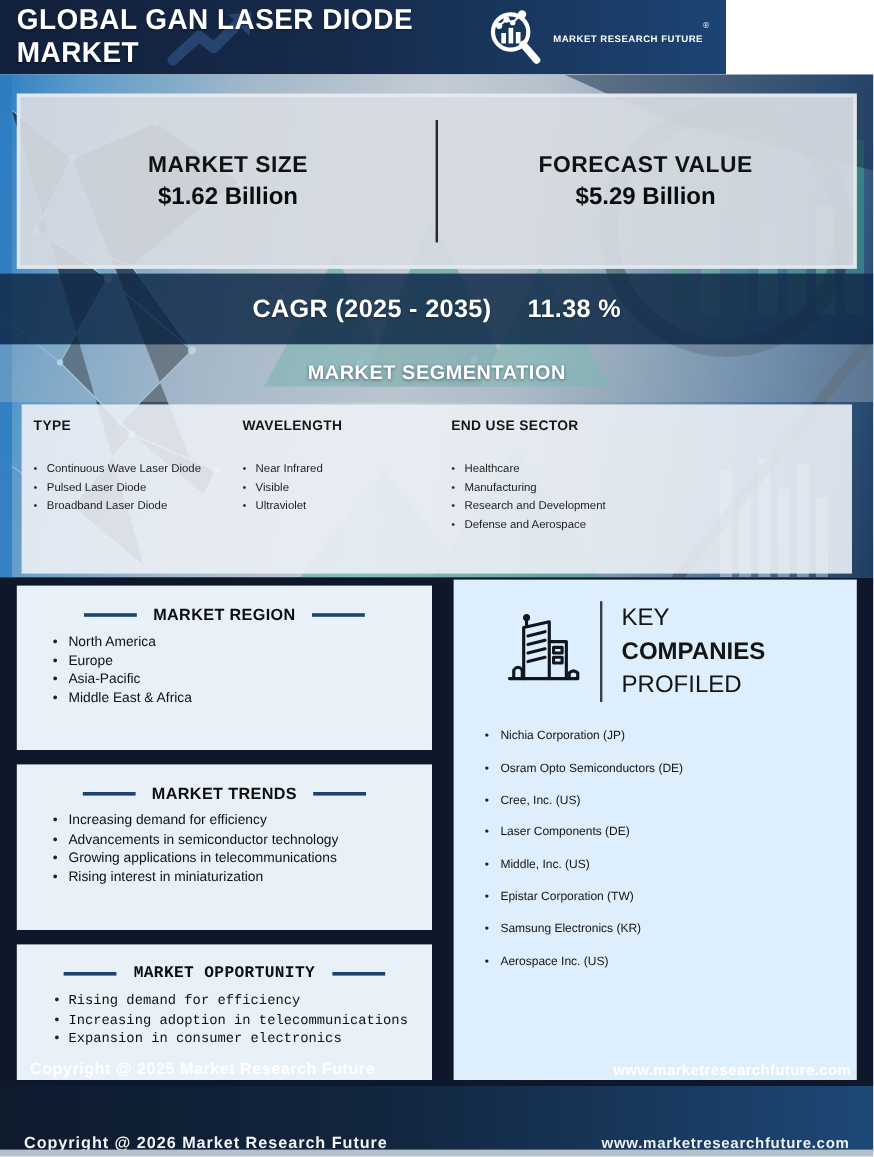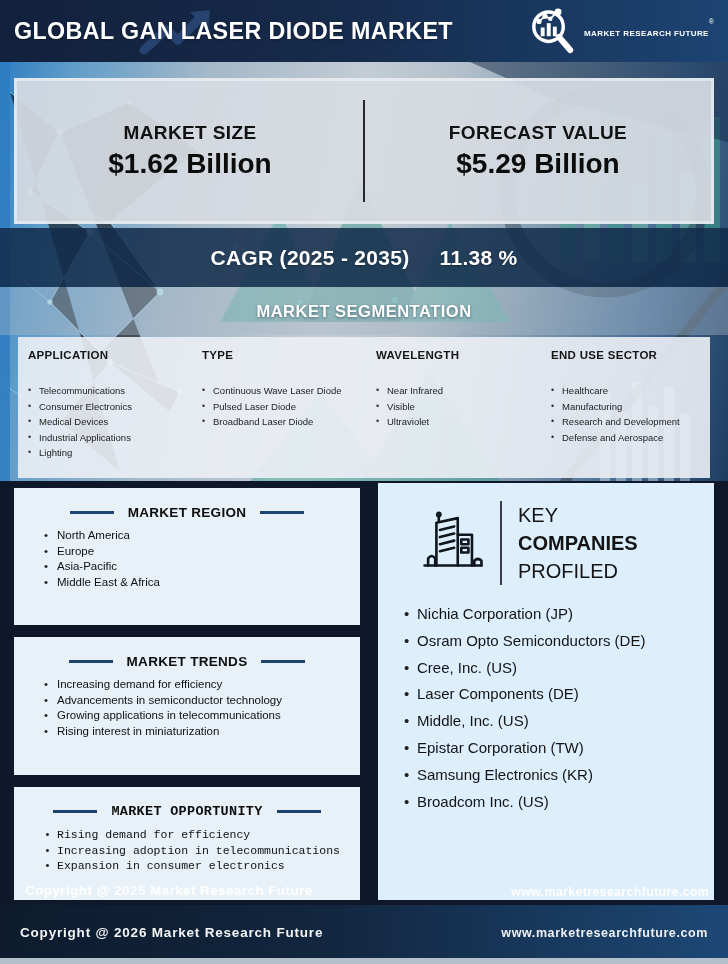--- a/index.html
+++ b/index.html
@@ -1,41 +1,41 @@
 <!DOCTYPE html>
 <html><head>
 <meta charset="utf-8">
 <style>
   * { margin:0; padding:0; box-sizing:border-box; }
   html,body { background:#ffffff; }
   body { font-family:"Liberation Sans", sans-serif; }
   .poster { position:relative; width:728px; height:964px; margin:0 auto; overflow:hidden; background:#ffffff; }
 
   
-  .header { position:absolute; left:0; top:0; width:728px; height:62px;
+  .header { position:absolute; left:0; top:0; width:605px; height:62px;
     background:linear-gradient(90deg,#12213c 0%,#162a4a 45%,#1c4473 100%);
     display:flex; align-items:center; justify-content:space-between; padding:0 14px; overflow:hidden; }
   .header-arrow { position:absolute; left:138px; top:6px; opacity:.75; }
   .header-title { position:relative; color:#ffffff; font-size:24px; font-weight:700; letter-spacing:.4px;
     transform:scaleX(.97); transform-origin:left center; text-shadow:0 1px 2px rgba(0,0,0,.4); }
   .logo { position:relative; display:flex; align-items:center; gap:6px; }
   .logo-text { color:#ffffff; font-size:8px; font-weight:700; letter-spacing:.4px; white-space:nowrap; }
   .logo-reg { color:#ffffff; font-size:7px; vertical-align:super; position:relative; top:-6px; }
 
   
   .hero { position:absolute; left:0; top:62px; width:728px; height:419px; overflow:hidden;
     background:linear-gradient(100deg,#2f7ec2 0%,#5f9cc9 9%,#a3b8c9 26%,#c3ccd4 46%,#b3c0cb 58%,#7e99af 72%,#486f97 86%,#1d3c60 100%); }
   .hero-svg { position:absolute; left:0; top:0; }
 
   .size-panel { position:absolute; left:14px; top:16px; width:700px; height:146px;
     background:rgba(215,220,226,.93); border:3px solid rgba(243,246,249,.55);
     display:flex; align-items:center; }
   .size-cell { flex:1; display:flex; flex-direction:column; align-items:center; justify-content:space-between; gap:4px; }
   .size-label { font-size:19px; font-weight:700; color:#121212; letter-spacing:.4px; }
-  .size-value { font-size:28px; font-weight:700; color:#0c0c0c; }
+  .size-value { font-size:20px; font-weight:700; color:#0c0c0c; }
   .size-divider { width:2px; height:102px; background:#26282c; }
 
   .cagr-band { position:absolute; left:0; top:166px; width:728px; height:59px;
     background:rgba(17,43,73,.86); display:flex; align-items:center; justify-content:center; gap:30px; }
   .cagr-label, .cagr-value { color:#ffffff; font-size:21px; font-weight:700; letter-spacing:.3px;
     text-shadow:0 1px 2px rgba(0,0,0,.35); }
 
   .seg-title-band { position:absolute; left:0; top:225px; width:728px; height:48px;
     background:rgba(170,185,200,.40); display:flex; align-items:center; justify-content:center; }
   .seg-title { color:#ffffff; font-size:16.5px; font-weight:700; letter-spacing:.5px;
@@ -65,30 +65,30 @@
   .panel-list li::before { content:"•"; position:absolute; left:0; top:0; color:#222; }
 
   .companies-panel { position:absolute; left:378px; top:2px; width:336px; height:417px; background:#ddeefc; }
   .companies-header { display:flex; align-items:center; gap:16px; padding:18px 0 0 44px; }
   .companies-icon { flex:0 0 auto; }
   .companies-vr { width:2px; height:84px; background:#3a3f45; }
   .companies-title { font-size:20px; color:#141414; line-height:28px; }
   .companies-title .t-light { font-weight:400; display:block; }
   .companies-title .t-bold { font-weight:700; display:block; }
   .companies-list { list-style:none; margin:22px 0 0 26px; }
-  .companies-list li { font-size:15px; color:#141414; line-height:13px; margin-bottom:13.8px; padding-left:13px; position:relative; }
+  .companies-list li { font-size:10px; color:#141414; line-height:13px; margin-bottom:13.8px; padding-left:13px; position:relative; }
   .companies-list li::before { content:"•"; position:absolute; left:0; top:0; color:#222; }
 
   .ghost-copyright { position:absolute; left:25px; top:402px; color:#ffffff; font-size:13.5px; font-weight:700; letter-spacing:.4px; }
   .ghost-website   { position:absolute; left:511px; top:404px; color:#ffffff; font-size:12.5px; font-weight:700; letter-spacing:.3px; }
 
   
   .footer { position:absolute; left:0; top:905px; width:728px; height:55px;
     background:linear-gradient(90deg,#0d1b2d 0%,#12263f 45%,#1d4876 100%);
-    display:flex; align-items:center; justify-content:space-between; padding:0 20px; }
+    display:flex; align-items:flex-end; justify-content:space-between; padding:0 20px; }
   .footer-copyright { color:#f2f4f6; font-size:13.5px; font-weight:700; letter-spacing:.8px; }
   .footer-website { color:#eef1f4; font-size:12.5px; font-weight:600; letter-spacing:.6px; }
   .bottom-strip { position:absolute; left:0; top:958px; width:728px; height:6px; background:#b4c0cb; }
 </style>
 </head>
 <body>
 
 <div class="poster">
 
   <div class="header">
@@ -193,30 +193,20 @@
     <div class="cagr-band">
       <span class="cagr-label">CAGR (2025 - 2035)</span>
       <span class="cagr-value">11.38 %</span>
     </div>
 
     <div class="seg-title-band">
       <span class="seg-title">MARKET SEGMENTATION</span>
     </div>
 
     <div class="seg-panel">
-      <div class="seg-col">
-        <h3>APPLICATION</h3>
-        <ul>
-            <li>Telecommunications</li>
-            <li>Consumer Electronics</li>
-            <li>Medical Devices</li>
-            <li>Industrial Applications</li>
-            <li>Lighting</li>
-          </ul>
-      </div>
       <div class="seg-col">
         <h3>TYPE</h3>
         <ul>
             <li>Continuous Wave Laser Diode</li>
             <li>Pulsed Laser Diode</li>
             <li>Broadband Laser Diode</li>
           </ul>
       </div>
       <div class="seg-col">
         <h3>WAVELENGTH</h3>
@@ -308,21 +298,21 @@
         </div>
       </div>
       <ul class="companies-list">
           <li>Nichia Corporation (JP)</li>
           <li>Osram Opto Semiconductors (DE)</li>
           <li>Cree, Inc. (US)</li>
           <li>Laser Components (DE)</li>
           <li>Middle, Inc. (US)</li>
           <li>Epistar Corporation (TW)</li>
           <li>Samsung Electronics (KR)</li>
-          <li>Broadcom Inc. (US)</li>
+          <li>Aerospace Inc. (US)</li>
         </ul>
     </div>
 
     <div class="ghost-copyright">Copyright @ 2025 Market Research Future</div>
     <div class="ghost-website">www.marketresearchfuture.com</div>
   </div>
 
   <div class="footer">
     <div class="footer-copyright">Copyright @ 2026 Market Research Future</div>
     <div class="footer-website">www.marketresearchfuture.com</div>

